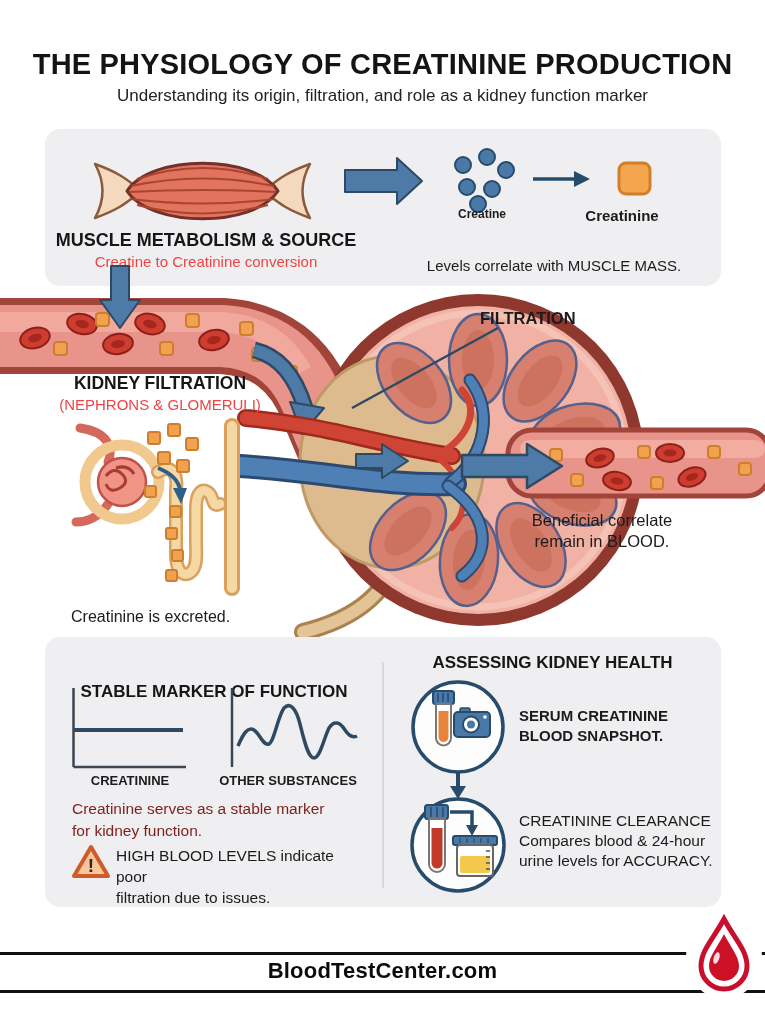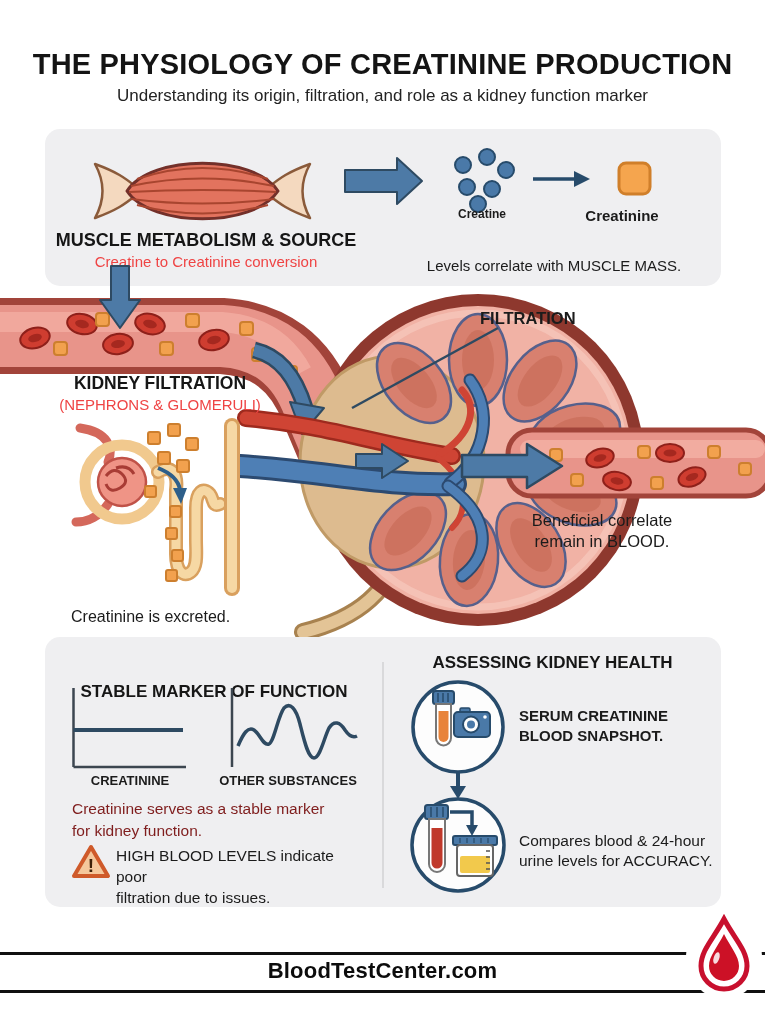--- a/index.html
+++ b/index.html
@@ -335,21 +335,21 @@
     </g>
   </g>
 </svg>
 
 <div class="abs" style="left:519px;top:706px;font-weight:800;font-size:15px;line-height:20px;">
   <span>SERUM CREATININE</span><br>
   <span>BLOOD SNAPSHOT.</span>
 </div>
 
 <div class="abs" style="left:519px;top:811px;width:205px;font-size:15.5px;line-height:20px;">
-  <br>
+  <b>CREATININE CLEARANCE</b><br>
   <span>Compares blood &amp; 24-hour</span><br>
   <span>urine levels for </span><b>ACCURACY</b><span>.</span>
 </div>
 
 <div class="fline" style="top:952px;"></div>
 <div class="fline" style="top:990px;"></div>
 <div class="abs ctr brand">BloodTestCenter.com</div>
 
 <svg class="abs" style="left:683px;top:910px;" width="80" height="92" viewBox="0 0 80 92">
   <ellipse cx="41" cy="46" rx="38" ry="43" fill="#fff"></ellipse>

